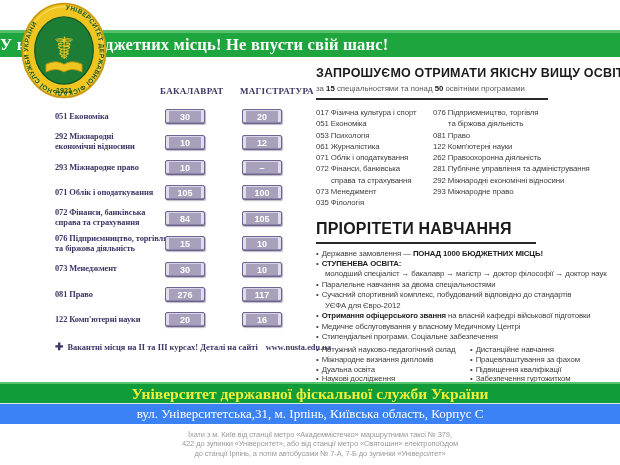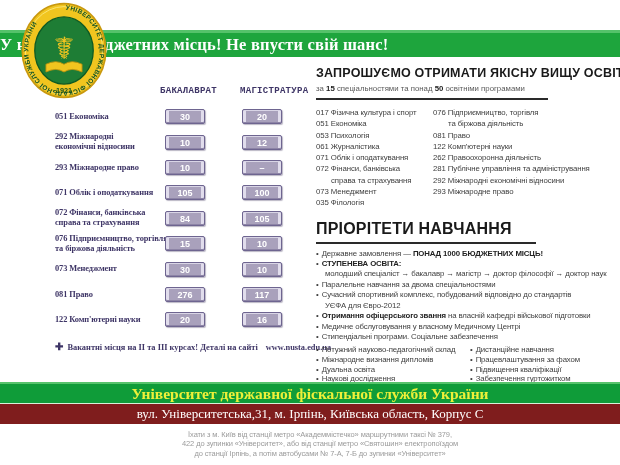--- a/index.html
+++ b/index.html
@@ -20,21 +20,21 @@
     font-family:"Liberation Serif", serif; font-size:16.5px; font-weight:bold;
     color:#ffffff; letter-spacing:.2px; white-space:nowrap;
   }
   .banner-text .hl { color:#f3f03b; }
 
   
   .emblem { position:absolute; left:21px; top:2px; z-index:5; }
 
   
   .adm-header {
-    position:absolute; top:86px; font-family:Liberation Mono, monospace;
+    position:absolute; top:86px; font-family:Liberation Serif, serif;
     font-size:9px; font-weight:bold; color:#3e3566; letter-spacing:.3px; white-space:nowrap;
   }
   #hdr-bach { left:160px; }
   #hdr-mag  { left:240px; }
   .adm-table { position:absolute; left:55px; top:104px; width:252px; }
   .t-row { display:grid; grid-template-columns:110px 77px 65px; align-items:center; min-height:25.4px; }
   .t-label {
     font-family:"Liberation Serif", serif; font-size:8.4px; font-weight:bold;
     color:#3e3566; line-height:9.8px; letter-spacing:-.1px;
   }
@@ -87,21 +87,21 @@
     position:absolute; left:0; top:382px; width:620px; height:21px;
     background:#0f9c39; border-top:2px solid #57c36c;
     display:flex; align-items:center; justify-content:center;
   }
   .foot1-text {
     font-family:"Liberation Serif", serif; font-size:15.5px; font-weight:bold;
     color:#eef039; white-space:nowrap;
   }
   .foot2 {
     position:absolute; left:0; top:403px; width:620px; height:21px;
-    background:#7f1d1d; border-top:1px solid #d8f0da;
+    background:#3b82f6; border-top:1px solid #d8f0da;
     display:flex; align-items:center; justify-content:center;
   }
   .foot2-text {
     font-family:"Liberation Serif", serif; font-size:13px;
     color:#ffffff; white-space:nowrap;
   }
   .directions {
     position:absolute; left:10px; top:430px; width:620px; text-align:center;
     font-size:7.5px; line-height:9.3px; color:#9b9b9b; letter-spacing:-.1px;
   }

